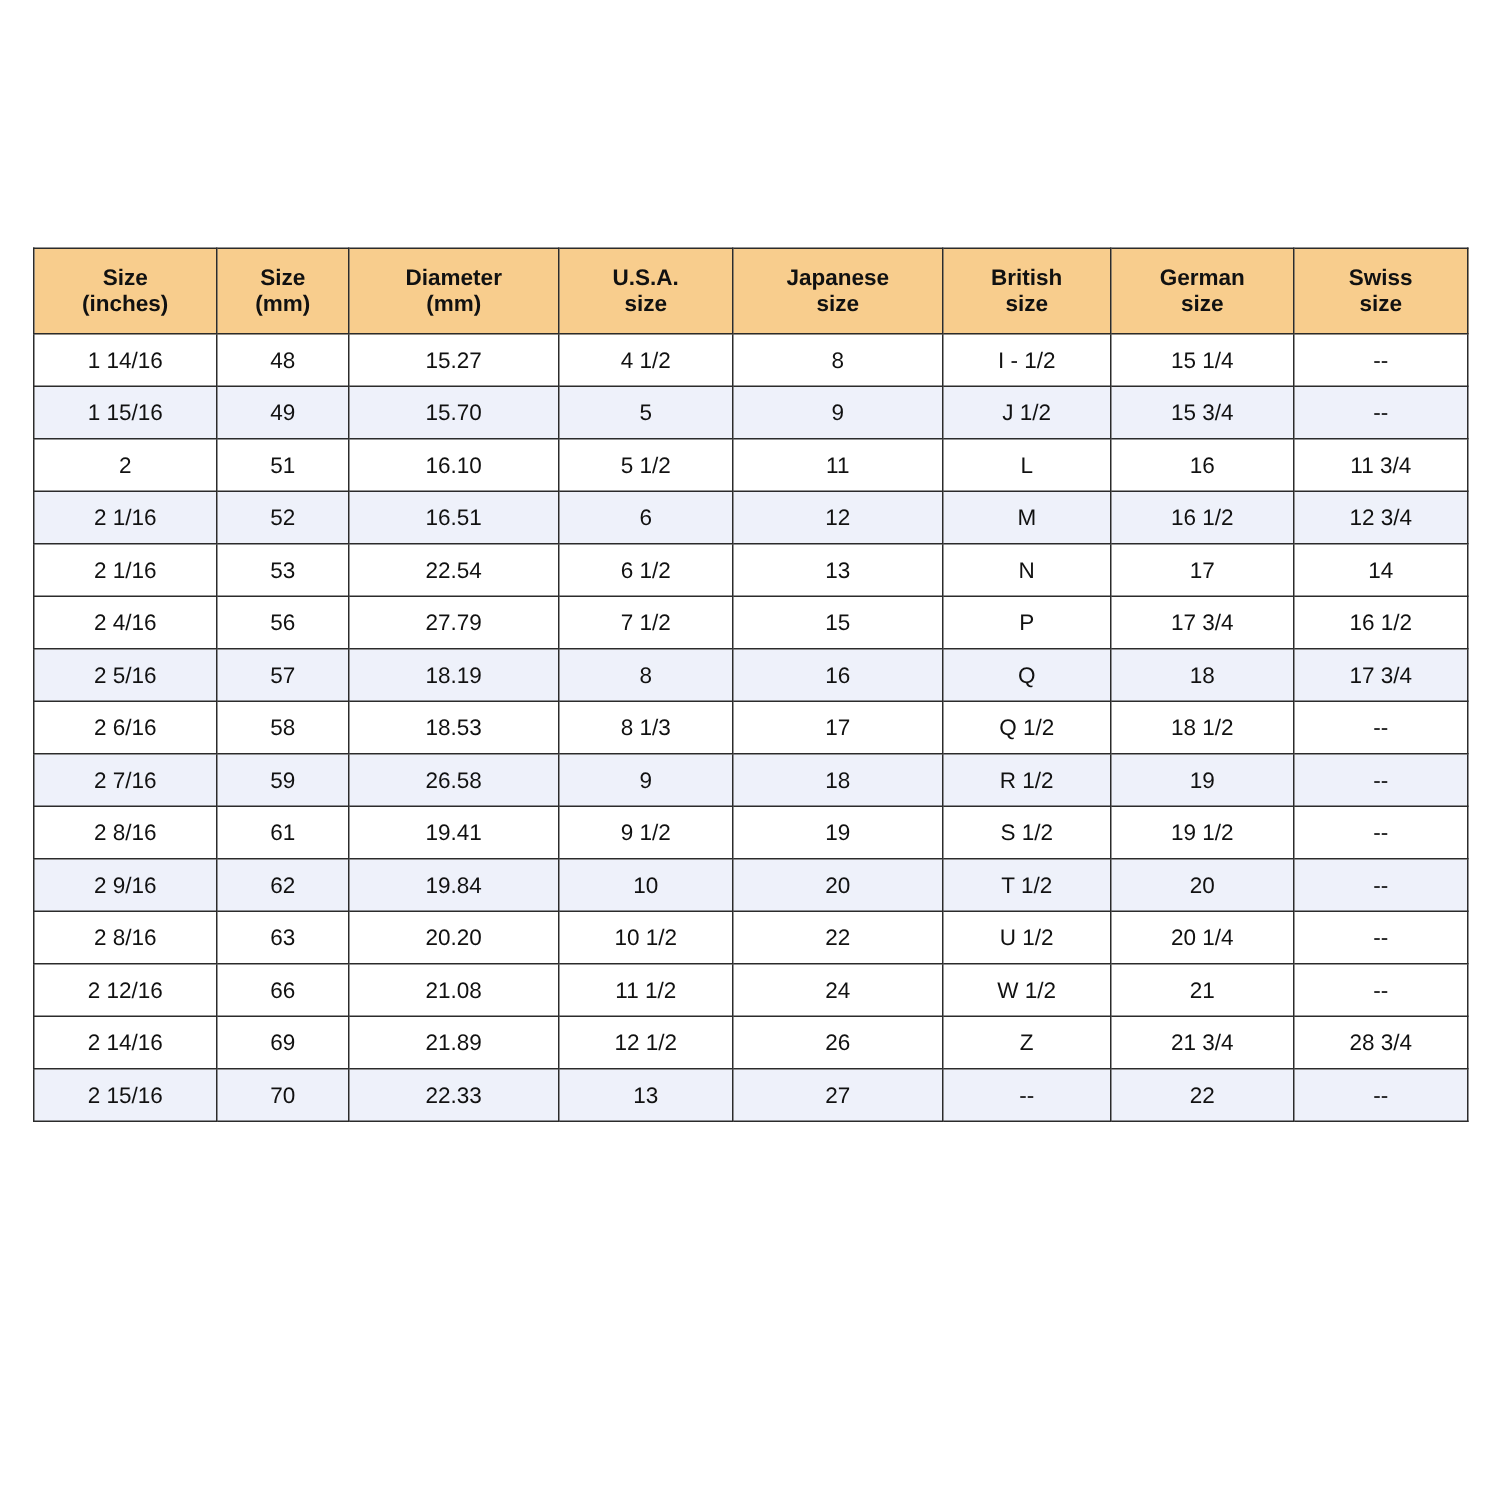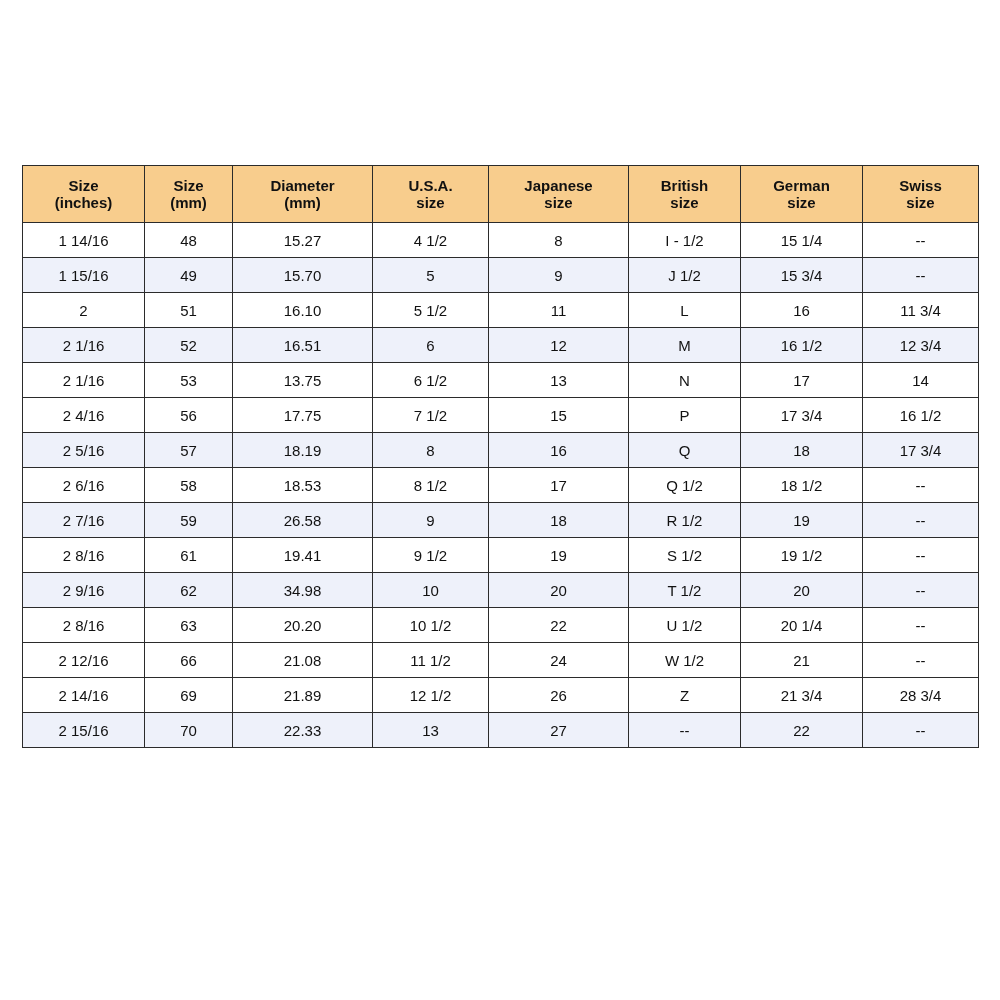--- a/index.html
+++ b/index.html
@@ -156,52 +156,52 @@
             <td>16.51</td>
             <td>6</td>
             <td>12</td>
             <td>M</td>
             <td>16 1/2</td>
             <td>12 3/4</td>
           </tr>
           <tr class="odd">
             <td>2 1/16</td>
             <td>53</td>
-            <td>13.75</td>
+            <td>22.54</td>
             <td>6 1/2</td>
             <td>13</td>
             <td>N</td>
             <td>17</td>
             <td>14</td>
           </tr>
           <tr class="odd">
             <td>2 4/16</td>
             <td>56</td>
-            <td>17.75</td>
+            <td>27.79</td>
             <td>7 1/2</td>
             <td>15</td>
             <td>P</td>
             <td>17 3/4</td>
             <td>16 1/2</td>
           </tr>
           <tr class="even">
             <td>2 5/16</td>
             <td>57</td>
             <td>18.19</td>
             <td>8</td>
             <td>16</td>
             <td>Q</td>
             <td>18</td>
             <td>17 3/4</td>
           </tr>
           <tr class="odd">
             <td>2 6/16</td>
             <td>58</td>
             <td>18.53</td>
-            <td>8 1/2</td>
+            <td>8 1/3</td>
             <td>17</td>
             <td>Q 1/2</td>
             <td>18 1/2</td>
             <td>--</td>
           </tr>
           <tr class="even">
             <td>2 7/16</td>
             <td>59</td>
             <td>26.58</td>
             <td>9</td>
@@ -216,21 +216,21 @@
             <td>19.41</td>
             <td>9 1/2</td>
             <td>19</td>
             <td>S 1/2</td>
             <td>19 1/2</td>
             <td>--</td>
           </tr>
           <tr class="even">
             <td>2 9/16</td>
             <td>62</td>
-            <td>34.98</td>
+            <td>19.84</td>
             <td>10</td>
             <td>20</td>
             <td>T 1/2</td>
             <td>20</td>
             <td>--</td>
           </tr>
           <tr class="odd">
             <td>2 8/16</td>
             <td>63</td>
             <td>20.20</td>

